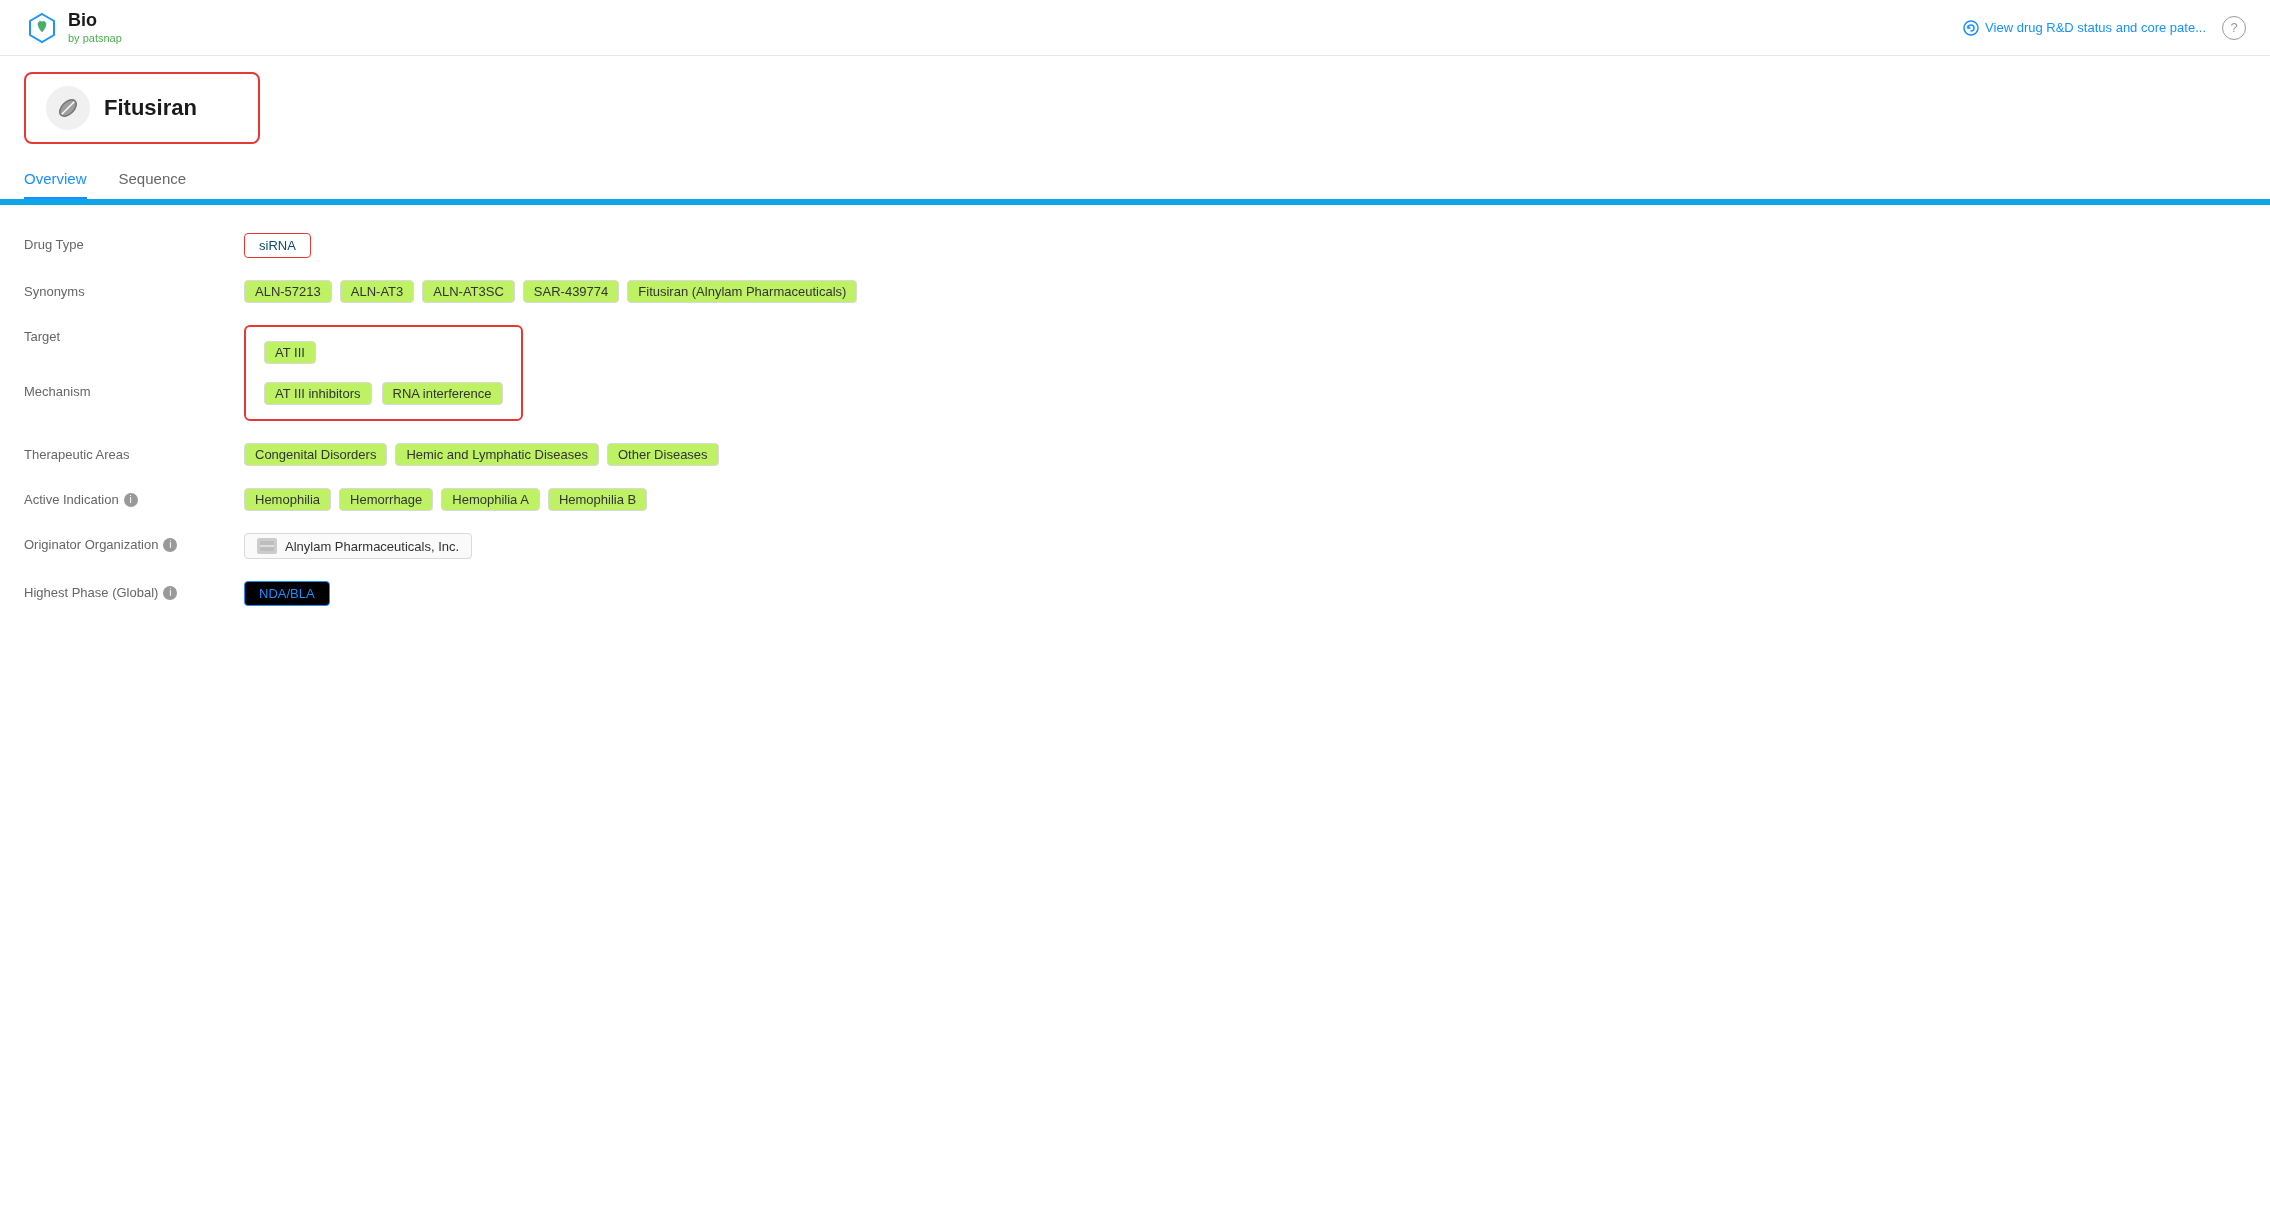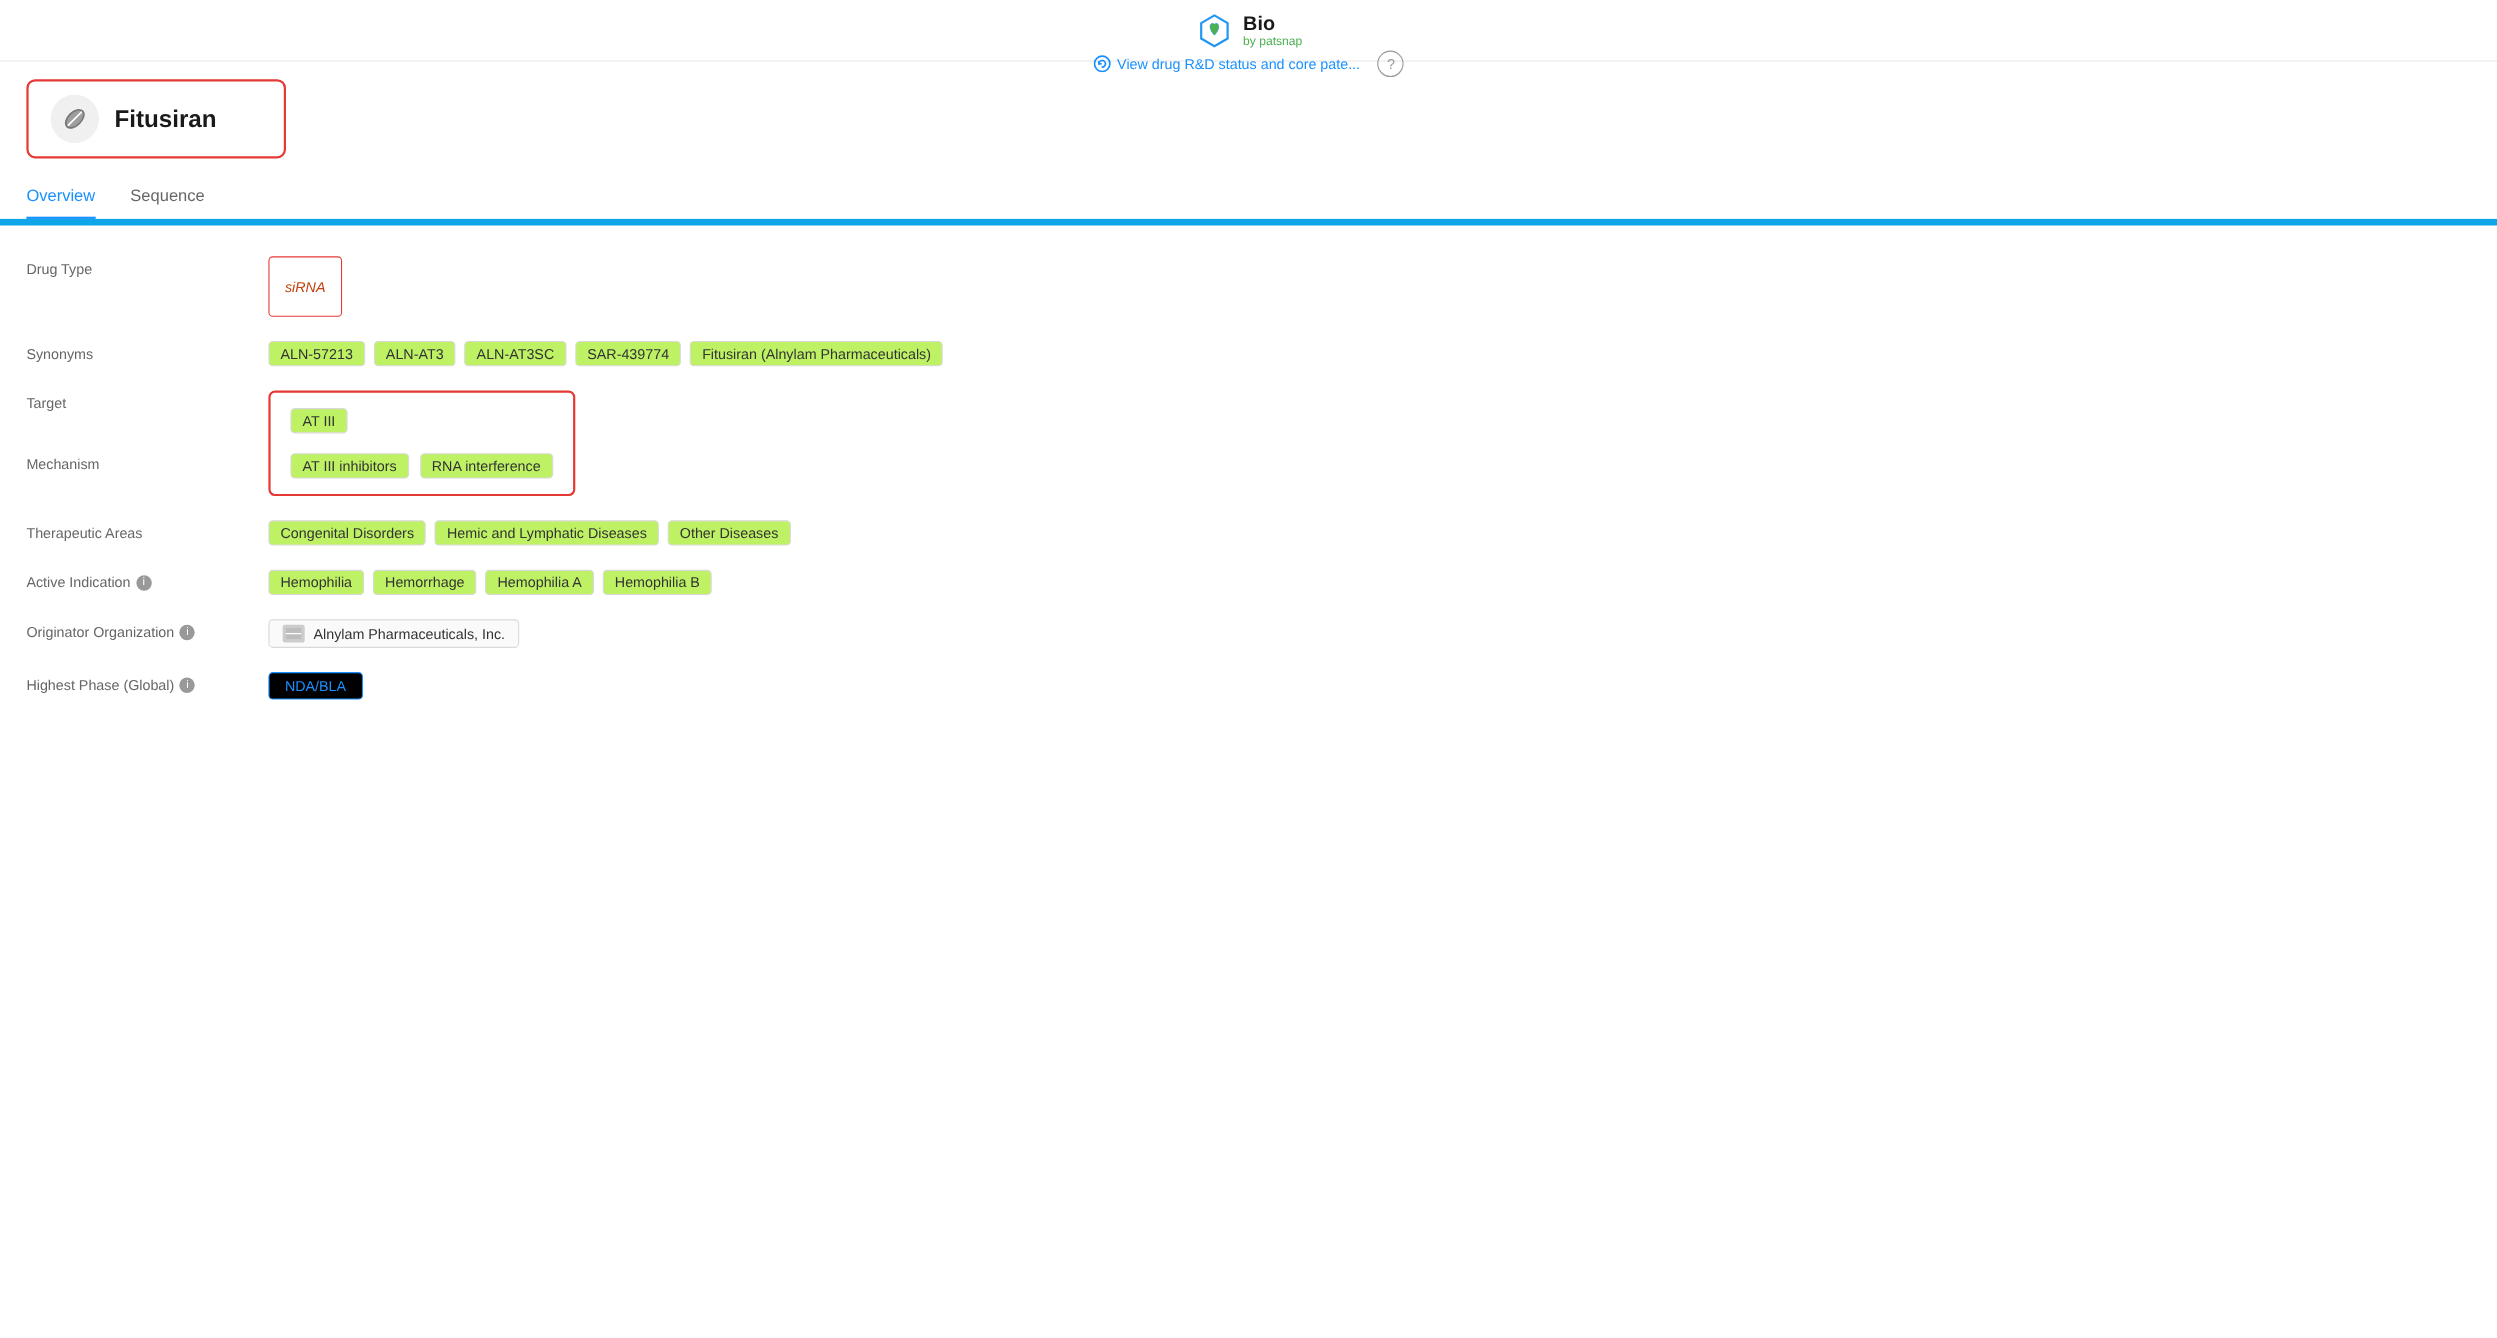--- a/index.html
+++ b/index.html
@@ -6,21 +6,20 @@
     body { font-family: -apple-system, BlinkMacSystemFont, 'Segoe UI', Arial, sans-serif; background: #fff; color: #333; font-size: 14px; }
 
     
     .header {
       display: flex;
       align-items: center;
       justify-content: space-between;
       padding: 10px 24px;
       border-bottom: 1px solid #e8e8e8;
       height: 56px;
-      flex-direction: column;
     }
     .logo-area {
       display: flex;
       align-items: center;
       gap: 8px;
     }
     .logo-icon {
       width: 36px;
       height: 36px;
     }
@@ -166,25 +165,24 @@
       font-size: 13px;
       color: #333;
       background: #bef264;
       white-space: nowrap;
     }
 
     
     .tag-red-border {
       border: 1.5px solid #e53935;
       border-radius: 4px;
-      padding: 19px 14px;
-      font-size: 13px;
-      color: #c2410c;
+      padding: 4px 14px;
+      font-size: 13px;
+      color: #0c4a6e;
       background: #fff;
-      font-style: italic;
     }
 
     
     .tag-blue-border {
       border: 1.5px solid #1890ff;
       border-radius: 4px;
       padding: 4px 14px;
       font-size: 13px;
       color: #1890ff;
       background: #000000;

